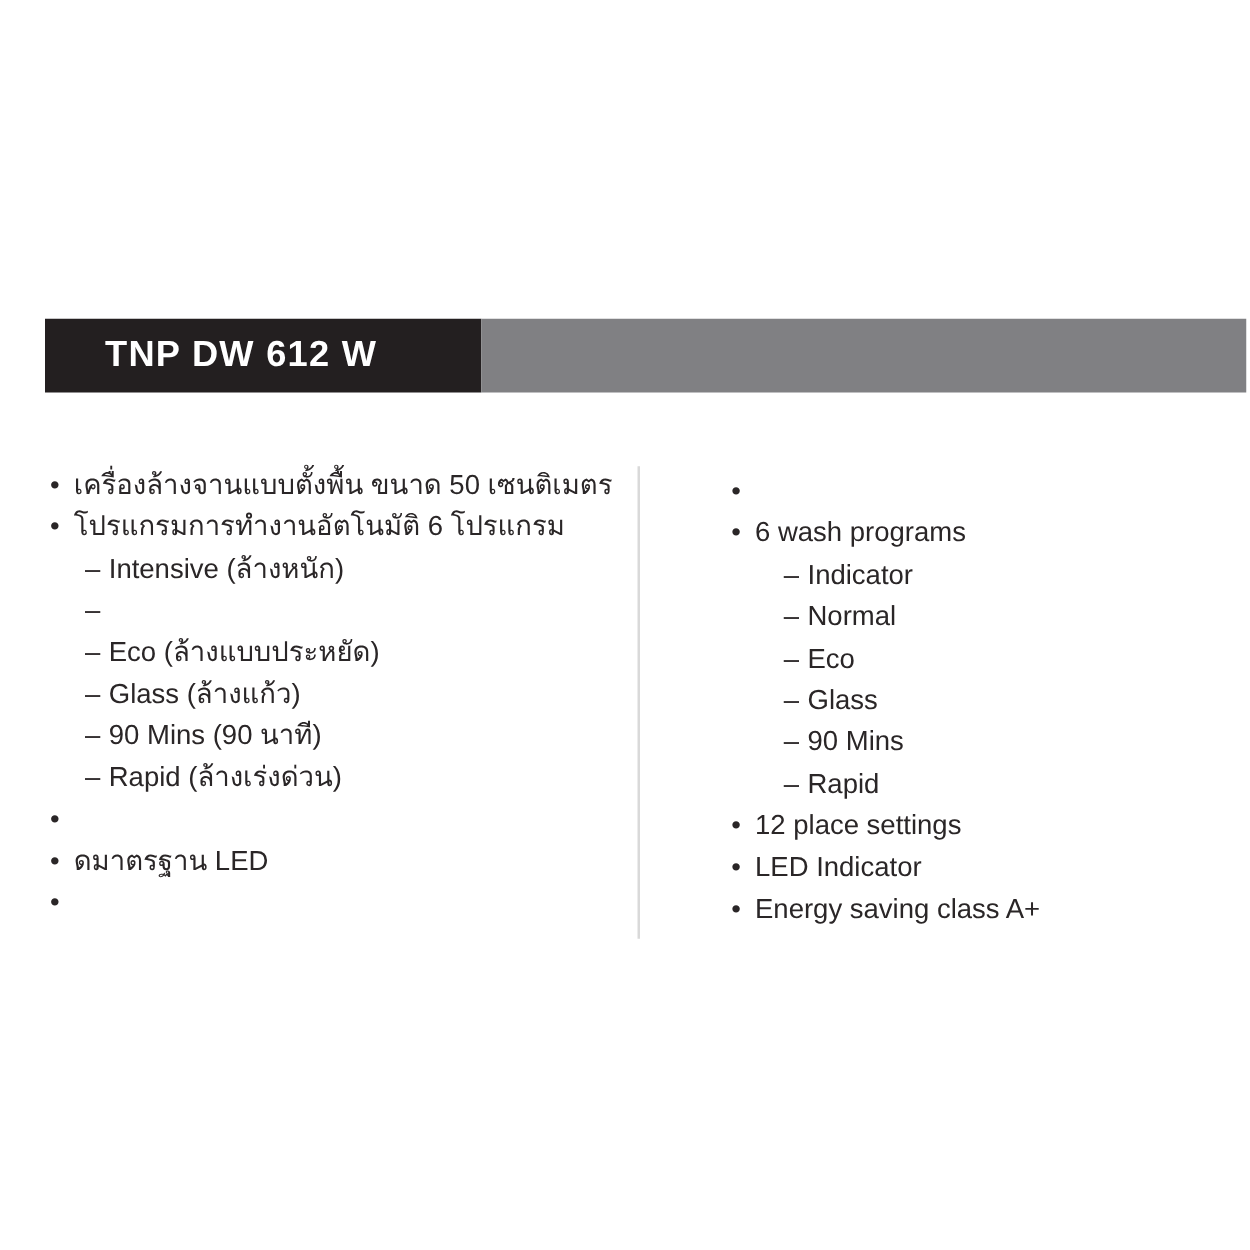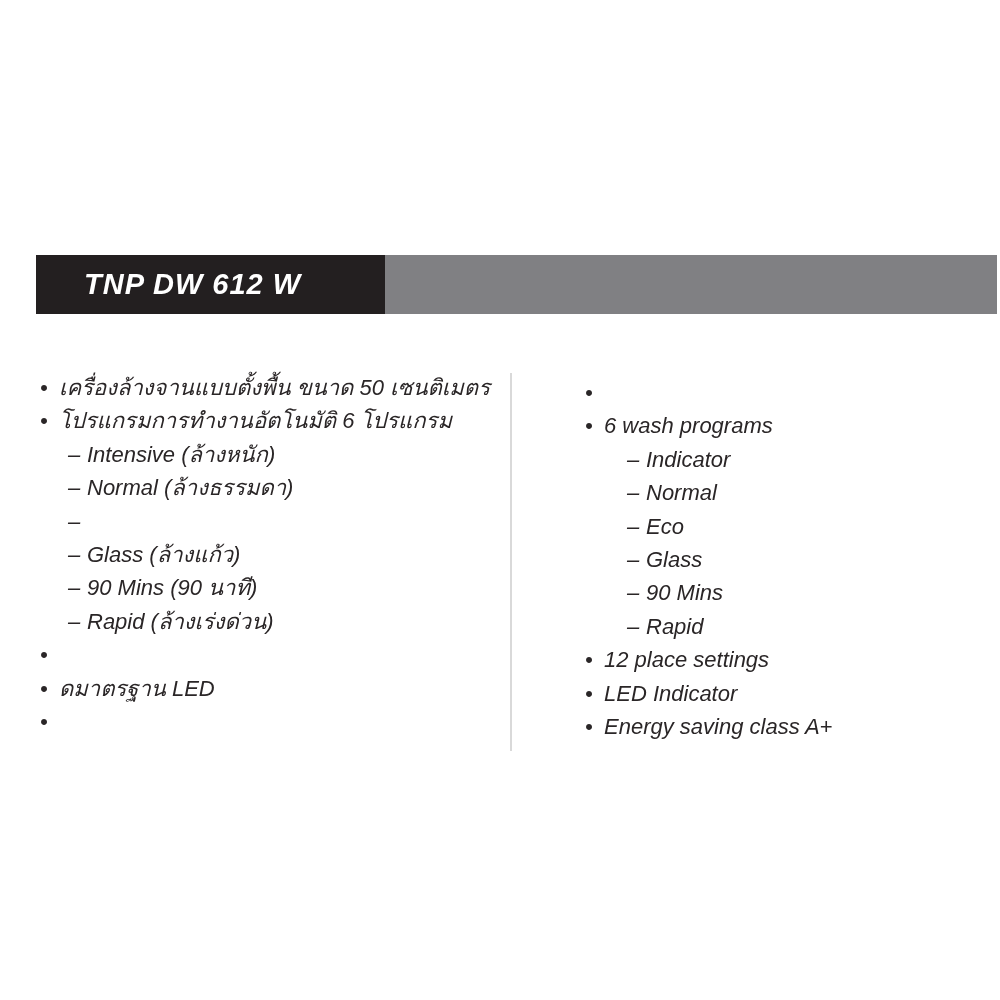--- a/index.html
+++ b/index.html
@@ -5,21 +5,21 @@
   html, body {
     margin: 0;
     padding: 0;
     width: 1000px;
     height: 1000px;
     background: #ffffff;
     font-family: "Liberation Sans", "DejaVu Sans", sans-serif;
     color: #2a2627;
     overflow: hidden;
   }
-  .page { position: relative; width: 1000px; height: 1000px; background: #ffffff; font-style: italic; }
+  .page { position: relative; width: 1000px; height: 1000px; background: #ffffff; }
 
   
   .title-bar {
     position: absolute;
     top: 255px; left: 36px; right: 3px;
     height: 59px;
     display: flex;
   }
   .title-black {
     width: 349px;
@@ -82,24 +82,24 @@
     <div class="item l1">
       <span class="marker">•</span>
       <span class="txt">โปรแกรมการทำงานอัตโนมัติ 6 โปรแกรม</span>
     </div>
     <div class="item l2">
       <span class="marker">–</span>
       <span class="txt">Intensive (ล้างหนัก)</span>
     </div>
     <div class="item l2">
       <span class="marker">–</span>
-      <span class="txt">Normal (ล้างธรรมดา)</span>
     </div>
     <div class="item l2">
       <span class="marker">–</span>
+      <span class="txt">Eco (ล้างแบบประหยัด)</span>
     </div>
     <div class="item l2">
       <span class="marker">–</span>
       <span class="txt">Glass (ล้างแก้ว)</span>
     </div>
     <div class="item l2">
       <span class="marker">–</span>
       <span class="txt">90 Mins (90 นาที)</span>
     </div>
     <div class="item l2">

